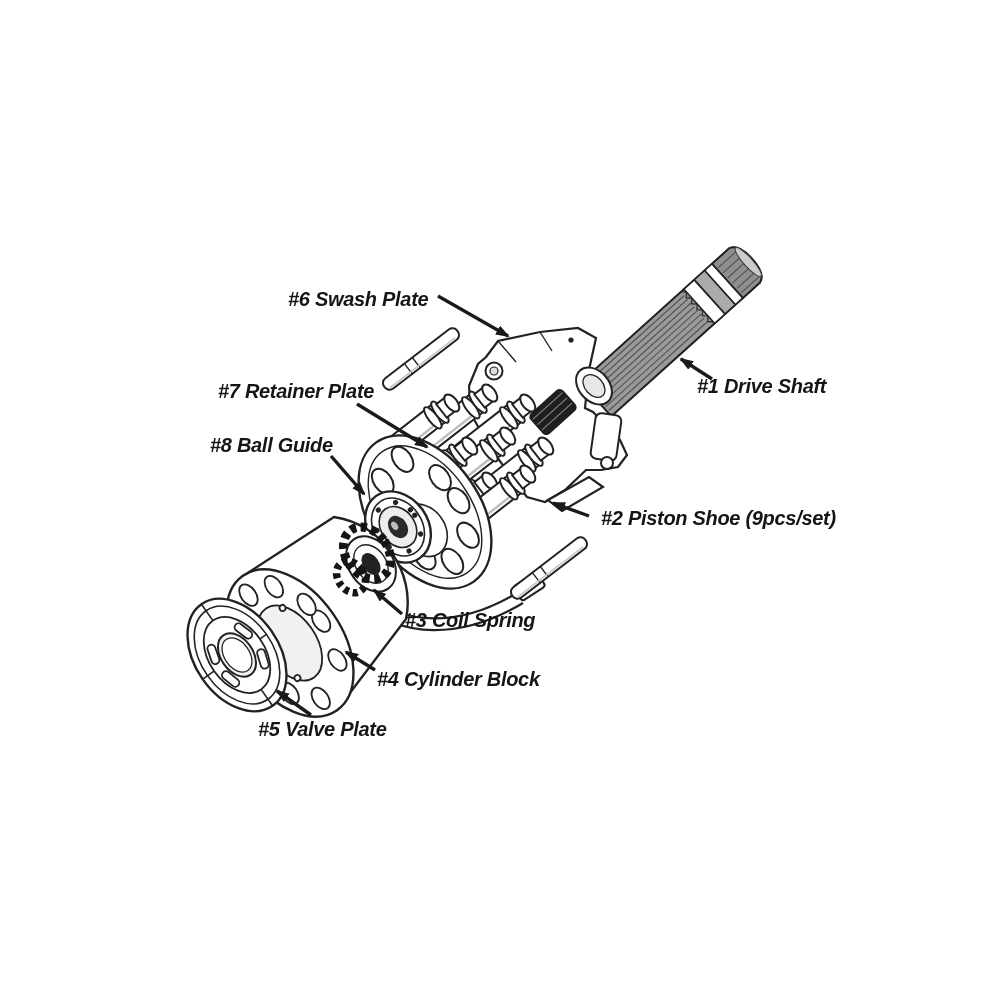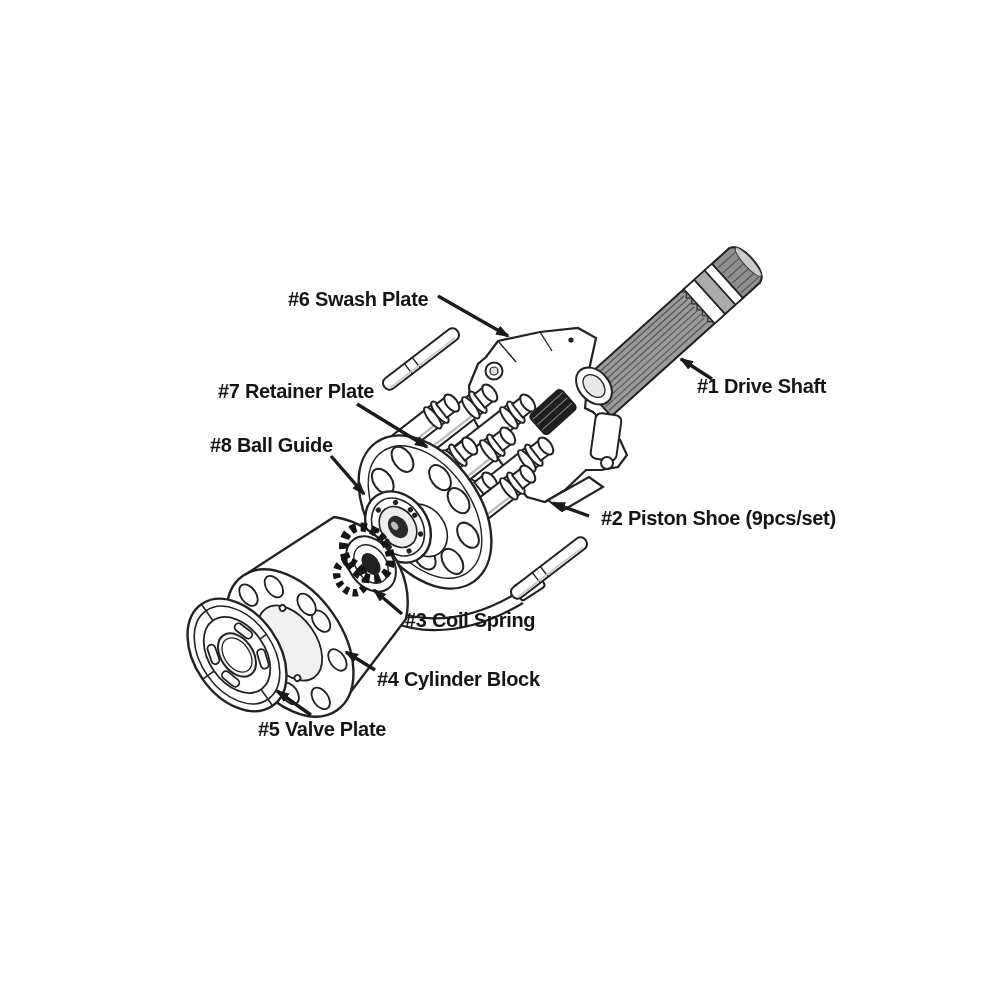--- a/index.html
+++ b/index.html
@@ -1,17 +1,17 @@
 <!DOCTYPE html>
 <html><head>
 <meta charset="utf-8">
 <style>
   html,body{margin:0;padding:0;background:#ffffff;}
   #stage{position:relative;width:1000px;height:1000px;background:#ffffff;overflow:hidden;
-         font-family:"Liberation Sans", sans-serif;}
+         font-family:"Liberation Sans", sans-serif;font-style:italic;}
   svg{position:absolute;left:0;top:0;}
   .lbl{font-family:"Liberation Sans", sans-serif;font-weight:bold;font-size:20px;fill:#151515;letter-spacing:-0.3px;}
   .ln{stroke:#222;stroke-width:2.2;fill:#ffffff;}
   .ln-thin{stroke:#222;stroke-width:1.4;fill:none;}
   .arrow{stroke:#1a1a1a;stroke-width:3.4;fill:none;}
 </style>
 </head>
 <body>
 
 <div id="stage">

